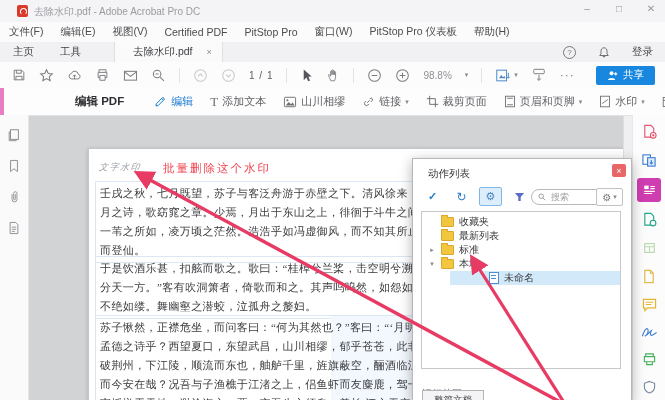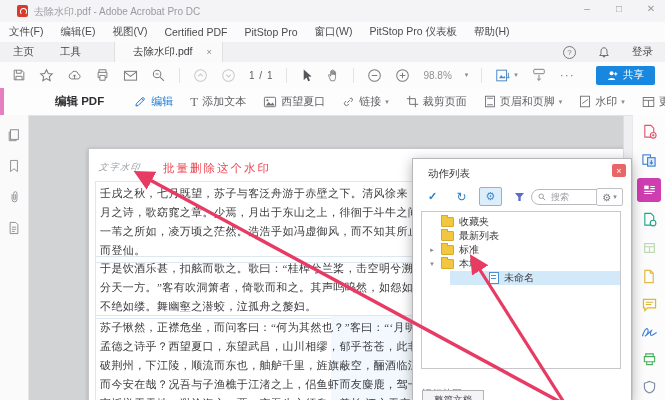--- a/index.html
+++ b/index.html
@@ -26,21 +26,21 @@
   .toolbar svg{display:block;}
   .tdiv{width:1px;height:15px;background:#e4e4e6;}
   .pgind{font-size:10px;color:#606064;letter-spacing:1px;}
   .zoomlvl{font-size:10px;color:#909095;}
   .caret{font-size:7px;color:#8a8a8e;}
   .share-btn{margin-left:auto;margin-right:10px;height:19px;display:flex;align-items:center;gap:5px;background:#1787e0;
              color:#fff;border-radius:2px;padding:0 11px;font-size:10.5px;}
   .edit-toolbar{position:absolute;left:0;top:88px;right:0;height:27px;background:#fdfdfe;border-bottom:1px solid #e3e3e5;
                 display:flex;align-items:center;font-size:11px;color:#616165;z-index:10;}
   .accent-strip{position:absolute;left:0;top:0;width:4px;height:27px;background:#e57fc1;}
-  .et-title{margin-left:7px;color:#2e2e32;font-weight:bold;font-size:11.5px;white-space:nowrap;padding-left:48px;}
+  .et-title{margin-left:27px;color:#2e2e32;font-weight:bold;font-size:11.5px;white-space:nowrap;padding-left:48px;}
   .et-item{display:flex;align-items:center;gap:4px;margin-left:17px;white-space:nowrap;}
   .et-item.first{margin-left:29px;color:#1877d2;}
   .close-btn{margin-left:auto;margin-right:11px;border:1px solid #97979c;border-radius:11px;background:#fff;
              padding:2px 15px;font-size:11px;color:#3e3e42;}
   
   .left-sidebar{position:absolute;left:0;top:115px;width:28px;bottom:0;background:#fafafb;border-right:1px solid #e6e6e8;
                 display:flex;flex-direction:column;align-items:center;gap:17px;padding-top:13px;z-index:10;}
   .right-sidebar{position:absolute;right:0;top:115px;width:32px;bottom:0;background:#fcfcfd;border-left:1px solid #e8e8ea;
                  display:flex;flex-direction:column;align-items:center;gap:14px;padding-top:9px;z-index:10;}
   .rs-sel{width:24px;height:24px;background:#cf3eb0;border-radius:3px;display:flex;align-items:center;justify-content:center;margin:-4px 0;}
@@ -221,21 +221,21 @@
     <span class="et-item">
       <span style="font-family:'Liberation Serif',serif;font-size:13px;color:#6f6f73;">T</span>
       <span>添加文本</span>
     </span>
     <span class="et-item">
       <svg width="14" height="12" viewBox="0 0 16 14">
           <rect x="1.5" y="1.5" width="13" height="11" rx="1" fill="none" stroke="#6f6f73" stroke-width="1.1"></rect>
           <circle cx="5" cy="5" r="1.2" fill="#6f6f73"></circle>
           <path d="M3 11 L6.5 7 L9 9.5 L11 7.5 L13.5 11 Z" fill="#6f6f73"></path>
         </svg>
-      <span>西望夏口</span>
+      <span>山川相缪</span>
     </span>
     <span class="et-item">
       <svg width="13" height="13" viewBox="0 0 16 16">
           <path d="M6.5 9.5 L9.5 6.5 M5 7.5 L3.5 9 A2.5 2.5 0 0 0 7 12.5 L8.5 11 M9.5 5 L11 3.5 A2.5 2.5 0 0 1 12.5 7 L11 8.5" transform="rotate(0)" fill="none" stroke="#6f6f73" stroke-width="1.2"></path>
         </svg>
       <span>链接</span>
         <span class="caret">▾</span>
     </span>
     <span class="et-item">
       <svg width="13" height="13" viewBox="0 0 16 16">

